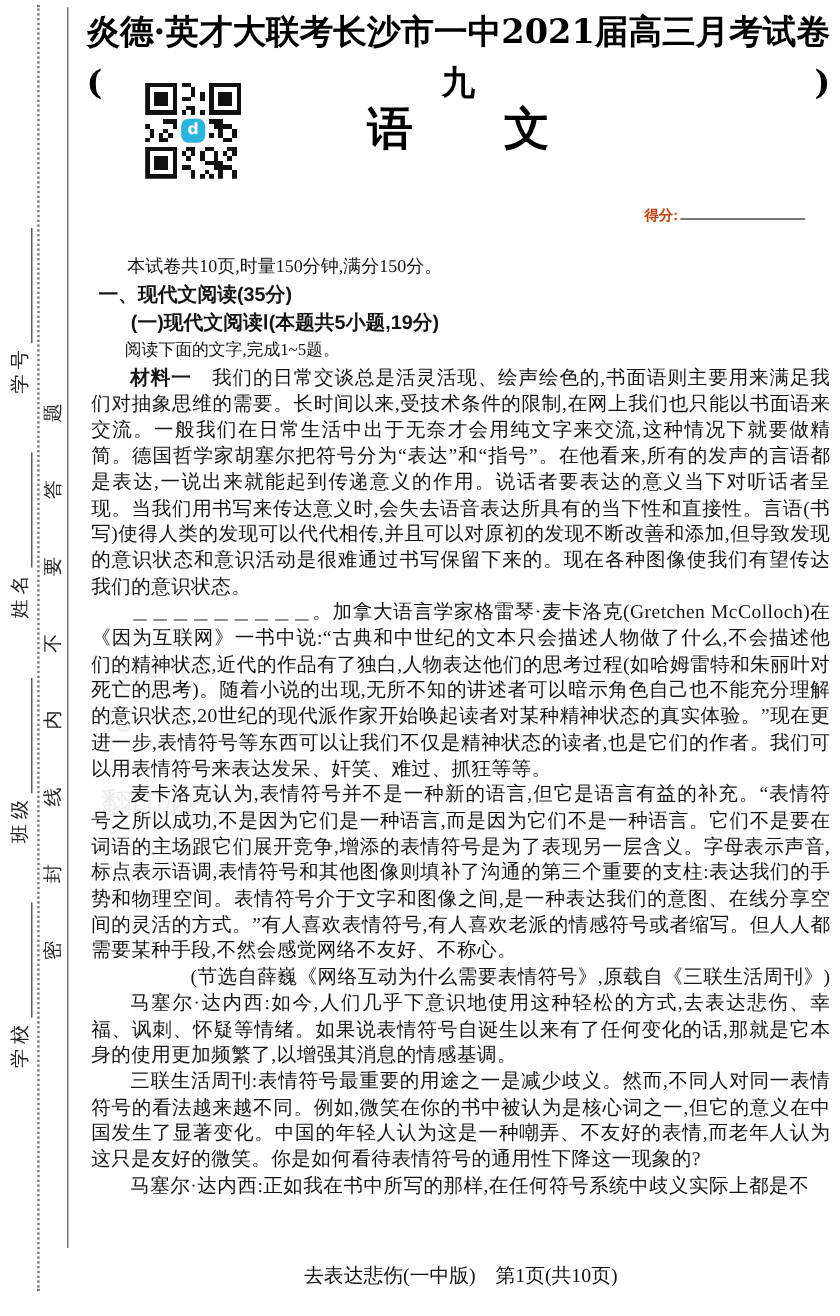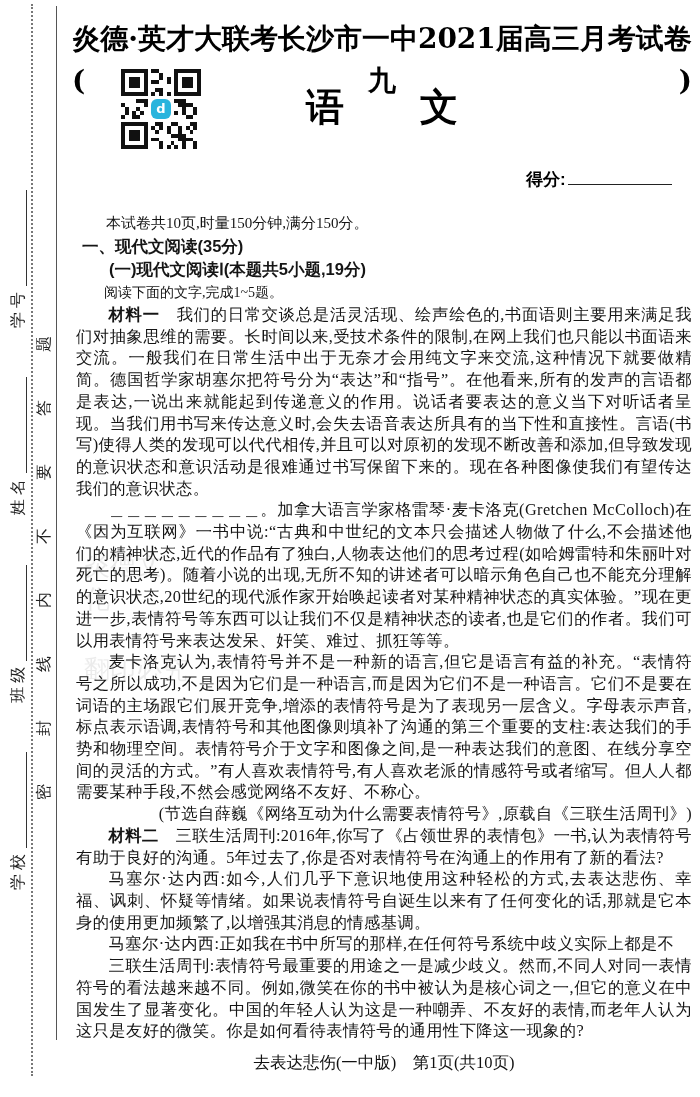--- a/index.html
+++ b/index.html
@@ -22,42 +22,42 @@
   .flabel { letter-spacing:4px; line-height:18px; }
   .fblank { width:96px; height:4px; border-bottom:1.5px solid #333; margin-left:2px; }
   .seal-text {
     position:absolute; left:-194px; top:548px; width:480px; height:24px;
     transform:rotate(-90deg); text-align:center; white-space:nowrap;
     font-size:16px; letter-spacing:48px; color:#222;
     font-family:"Liberation Serif", serif;
   }
   
   .exam-title {
-    position:absolute; left:72px; top:18px; width:620px;
+    position:absolute; left:72px; top:6px; width:620px;
     font-family:"DejaVu Serif", serif; font-weight:bold; font-size:28px;
-    line-height:42px; color:#000; text-align:center; text-align-last:justify;
+    line-height:42px; color:#000; text-align:left; text-align-last:justify;
   }
   .qr { position:absolute; left:121px; top:69px; width:80px; height:80px; }
   .qr svg { display:block; width:80px; height:80px; shape-rendering:crispEdges; }
   .qr-logo {
     position:absolute; left:27px; top:27px; width:26px; height:26px;
     background:#fff; border-radius:7px; display:flex; align-items:center;
     justify-content:center;
   }
   .qr-logo-inner {
     width:20px; height:20px; background:#29b4dd; border-radius:6px;
     color:#fff; font-family:"DejaVu Sans", sans-serif; font-weight:bold;
     font-size:13px; line-height:20px; text-align:center;
   }
   .subject {
     position:absolute; left:306px; top:82px; font-family:"Liberation Sans", sans-serif;
     font-weight:600; font-size:38px; color:#000; white-space:pre;text-align:center;
   }
-  .score { position:absolute; left:526px; top:168px; font-family:"Liberation Sans", sans-serif;
-    font-weight:bold; font-size:17px; color:#000000; }
+  .score { position:absolute; left:537px; top:168px; font-family:"Liberation Sans", sans-serif;
+    font-weight:bold; font-size:12px; color:#c2410c; }
   .score-blank { display:inline-block; width:104px; height:14px;
     border-bottom:1.5px solid #222; margin-left:2px; }
   
   .main { position:absolute; left:76px; top:212px; width:616px; }
   .main p { margin:0; }
   .intro { font-size:15px; line-height:23px; text-indent:2em; }
   .h1 { font-family:"Liberation Sans", sans-serif; font-weight:bold;
     font-size:16.5px; line-height:23px; margin-left:6px !important; }
   .h2 { font-family:"Liberation Sans", sans-serif; font-weight:bold;
     font-size:16.5px; line-height:23px; text-indent:2em; }
@@ -299,20 +299,19 @@
 <div class="main">
   <p class="intro">本试卷共10页,时量150分钟,满分150分。</p>
   <p class="h1">一、现代文阅读(35分)</p>
   <p class="h2">(一)现代文阅读Ⅰ(本题共5小题,19分)</p>
   <p class="instr">阅读下面的文字,完成1~5题。</p>
   <div class="passage">
       <p><b>材料一　</b><span>我们的日常交谈总是活灵活现、绘声绘色的,书面语则主要用来满足我们对抽象思维的需要。长时间以来,受技术条件的限制,在网上我们也只能以书面语来交流。一般我们在日常生活中出于无奈才会用纯文字来交流,这种情况下就要做精简。德国哲学家胡塞尔把符号分为“表达”和“指号”。在他看来,所有的发声的言语都是表达,一说出来就能起到传递意义的作用。说话者要表达的意义当下对听话者呈现。当我们用书写来传达意义时,会失去语音表达所具有的当下性和直接性。言语(书写)使得人类的发现可以代代相传,并且可以对原初的发现不断改善和添加,但导致发现的意识状态和意识活动是很难通过书写保留下来的。现在各种图像使我们有望传达我们的意识状态。</span></p>
       <p><span>＿＿＿＿＿＿＿＿＿。加拿大语言学家格雷琴·麦卡洛克(Gretchen McColloch)在《因为互联网》一书中说:“古典和中世纪的文本只会描述人物做了什么,不会描述他们的精神状态,近代的作品有了独白,人物表达他们的思考过程(如哈姆雷特和朱丽叶对死亡的思考)。随着小说的出现,无所不知的讲述者可以暗示角色自己也不能充分理解的意识状态,20世纪的现代派作家开始唤起读者对某种精神状态的真实体验。”现在更进一步,表情符号等东西可以让我们不仅是精神状态的读者,也是它们的作者。我们可以用表情符号来表达发呆、奸笑、难过、抓狂等等。</span></p>
       <p><span>麦卡洛克认为,表情符号并不是一种新的语言,但它是语言有益的补充。“表情符号之所以成功,不是因为它们是一种语言,而是因为它们不是一种语言。它们不是要在词语的主场跟它们展开竞争,增添的表情符号是为了表现另一层含义。字母表示声音,标点表示语调,表情符号和其他图像则填补了沟通的第三个重要的支柱:表达我们的手势和物理空间。表情符号介于文字和图像之间,是一种表达我们的意图、在线分享空间的灵活的方式。”有人喜欢表情符号,有人喜欢老派的情感符号或者缩写。但人人都需要某种手段,不然会感觉网络不友好、不称心。</span></p>
       <p class="attribution"><span>(节选自薛巍《网络互动为什么需要表情符号》,原载自《三联生活周刊》)</span></p>
-      <p><b>材料二　</b><span>三联生活周刊:2016年,你写了《占领世界的表情包》一书,认为表情符号有助于良好的沟通。5年过去了,你是否对表情符号在沟通上的作用有了新的看法?</span></p>
       <p><span>马塞尔·达内西:如今,人们几乎下意识地使用这种轻松的方式,去表达悲伤、幸福、讽刺、怀疑等情绪。如果说表情符号自诞生以来有了任何变化的话,那就是它本身的使用更加频繁了,以增强其消息的情感基调。</span></p>
+      <p><span>三联生活周刊:表情符号最重要的用途之一是减少歧义。然而,不同人对同一表情符号的看法越来越不同。例如,微笑在你的书中被认为是核心词之一,但它的意义在中国发生了显著变化。中国的年轻人认为这是一种嘲弄、不友好的表情,而老年人认为这只是友好的微笑。你是如何看待表情符号的通用性下降这一现象的?</span></p>
       <p><span>马塞尔·达内西:正如我在书中所写的那样,在任何符号系统中歧义实际上都是不</span></p>
-      <p><span>三联生活周刊:表情符号最重要的用途之一是减少歧义。然而,不同人对同一表情符号的看法越来越不同。例如,微笑在你的书中被认为是核心词之一,但它的意义在中国发生了显著变化。中国的年轻人认为这是一种嘲弄、不友好的表情,而老年人认为这只是友好的微笑。你是如何看待表情符号的通用性下降这一现象的?</span></p>
     </div>
 </div>
 
 <div class="footer">去表达悲伤(一中版)　第1页(共10页)</div>
 
 </body></html>

